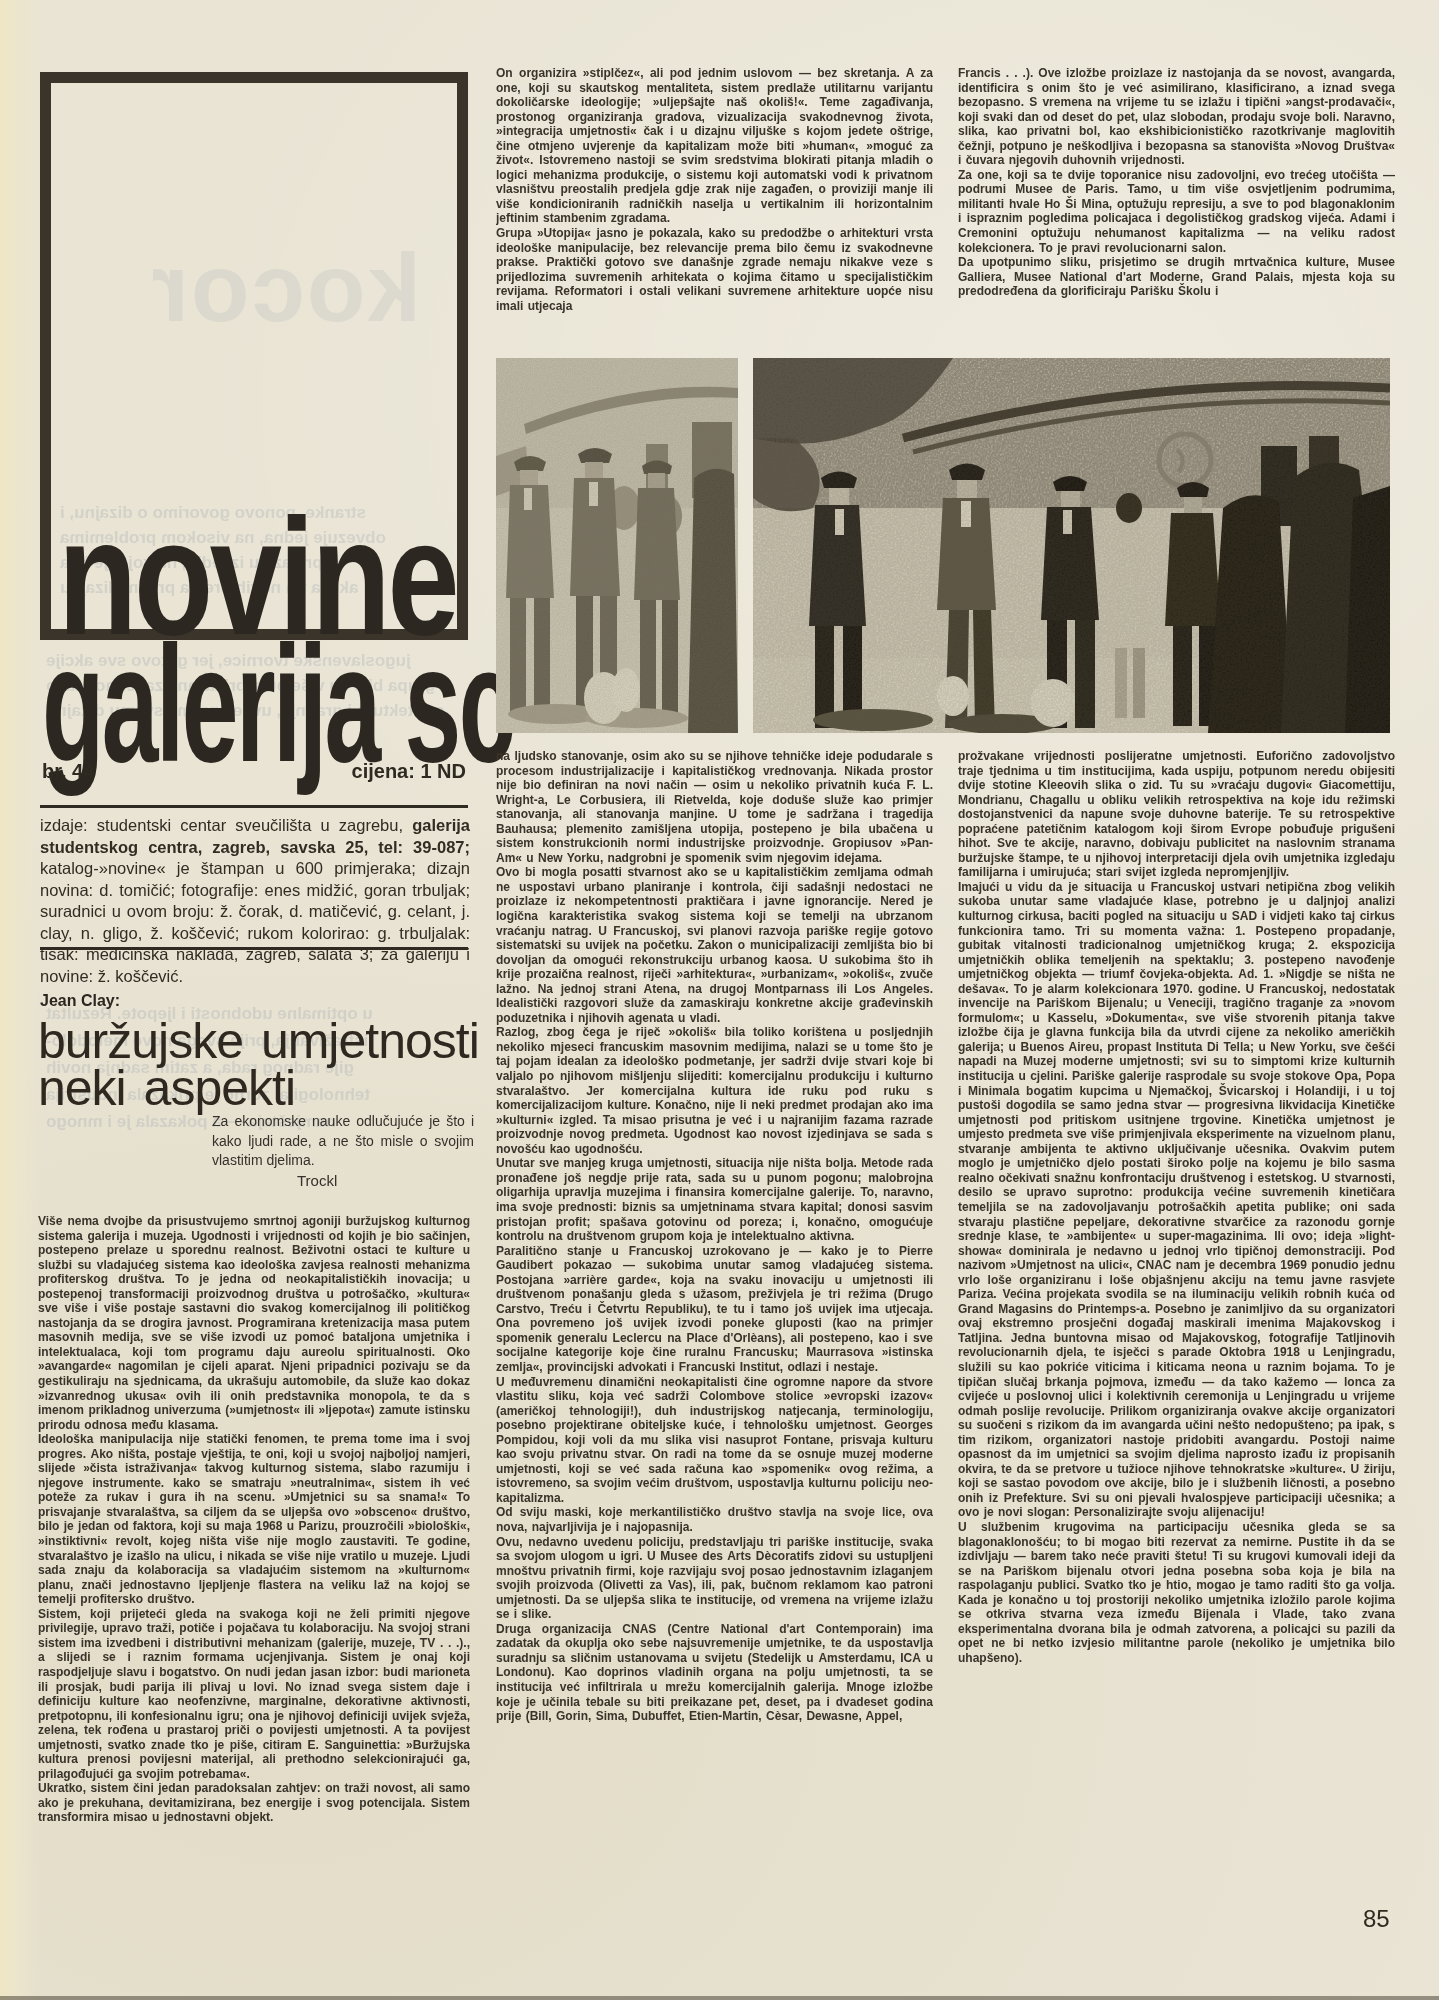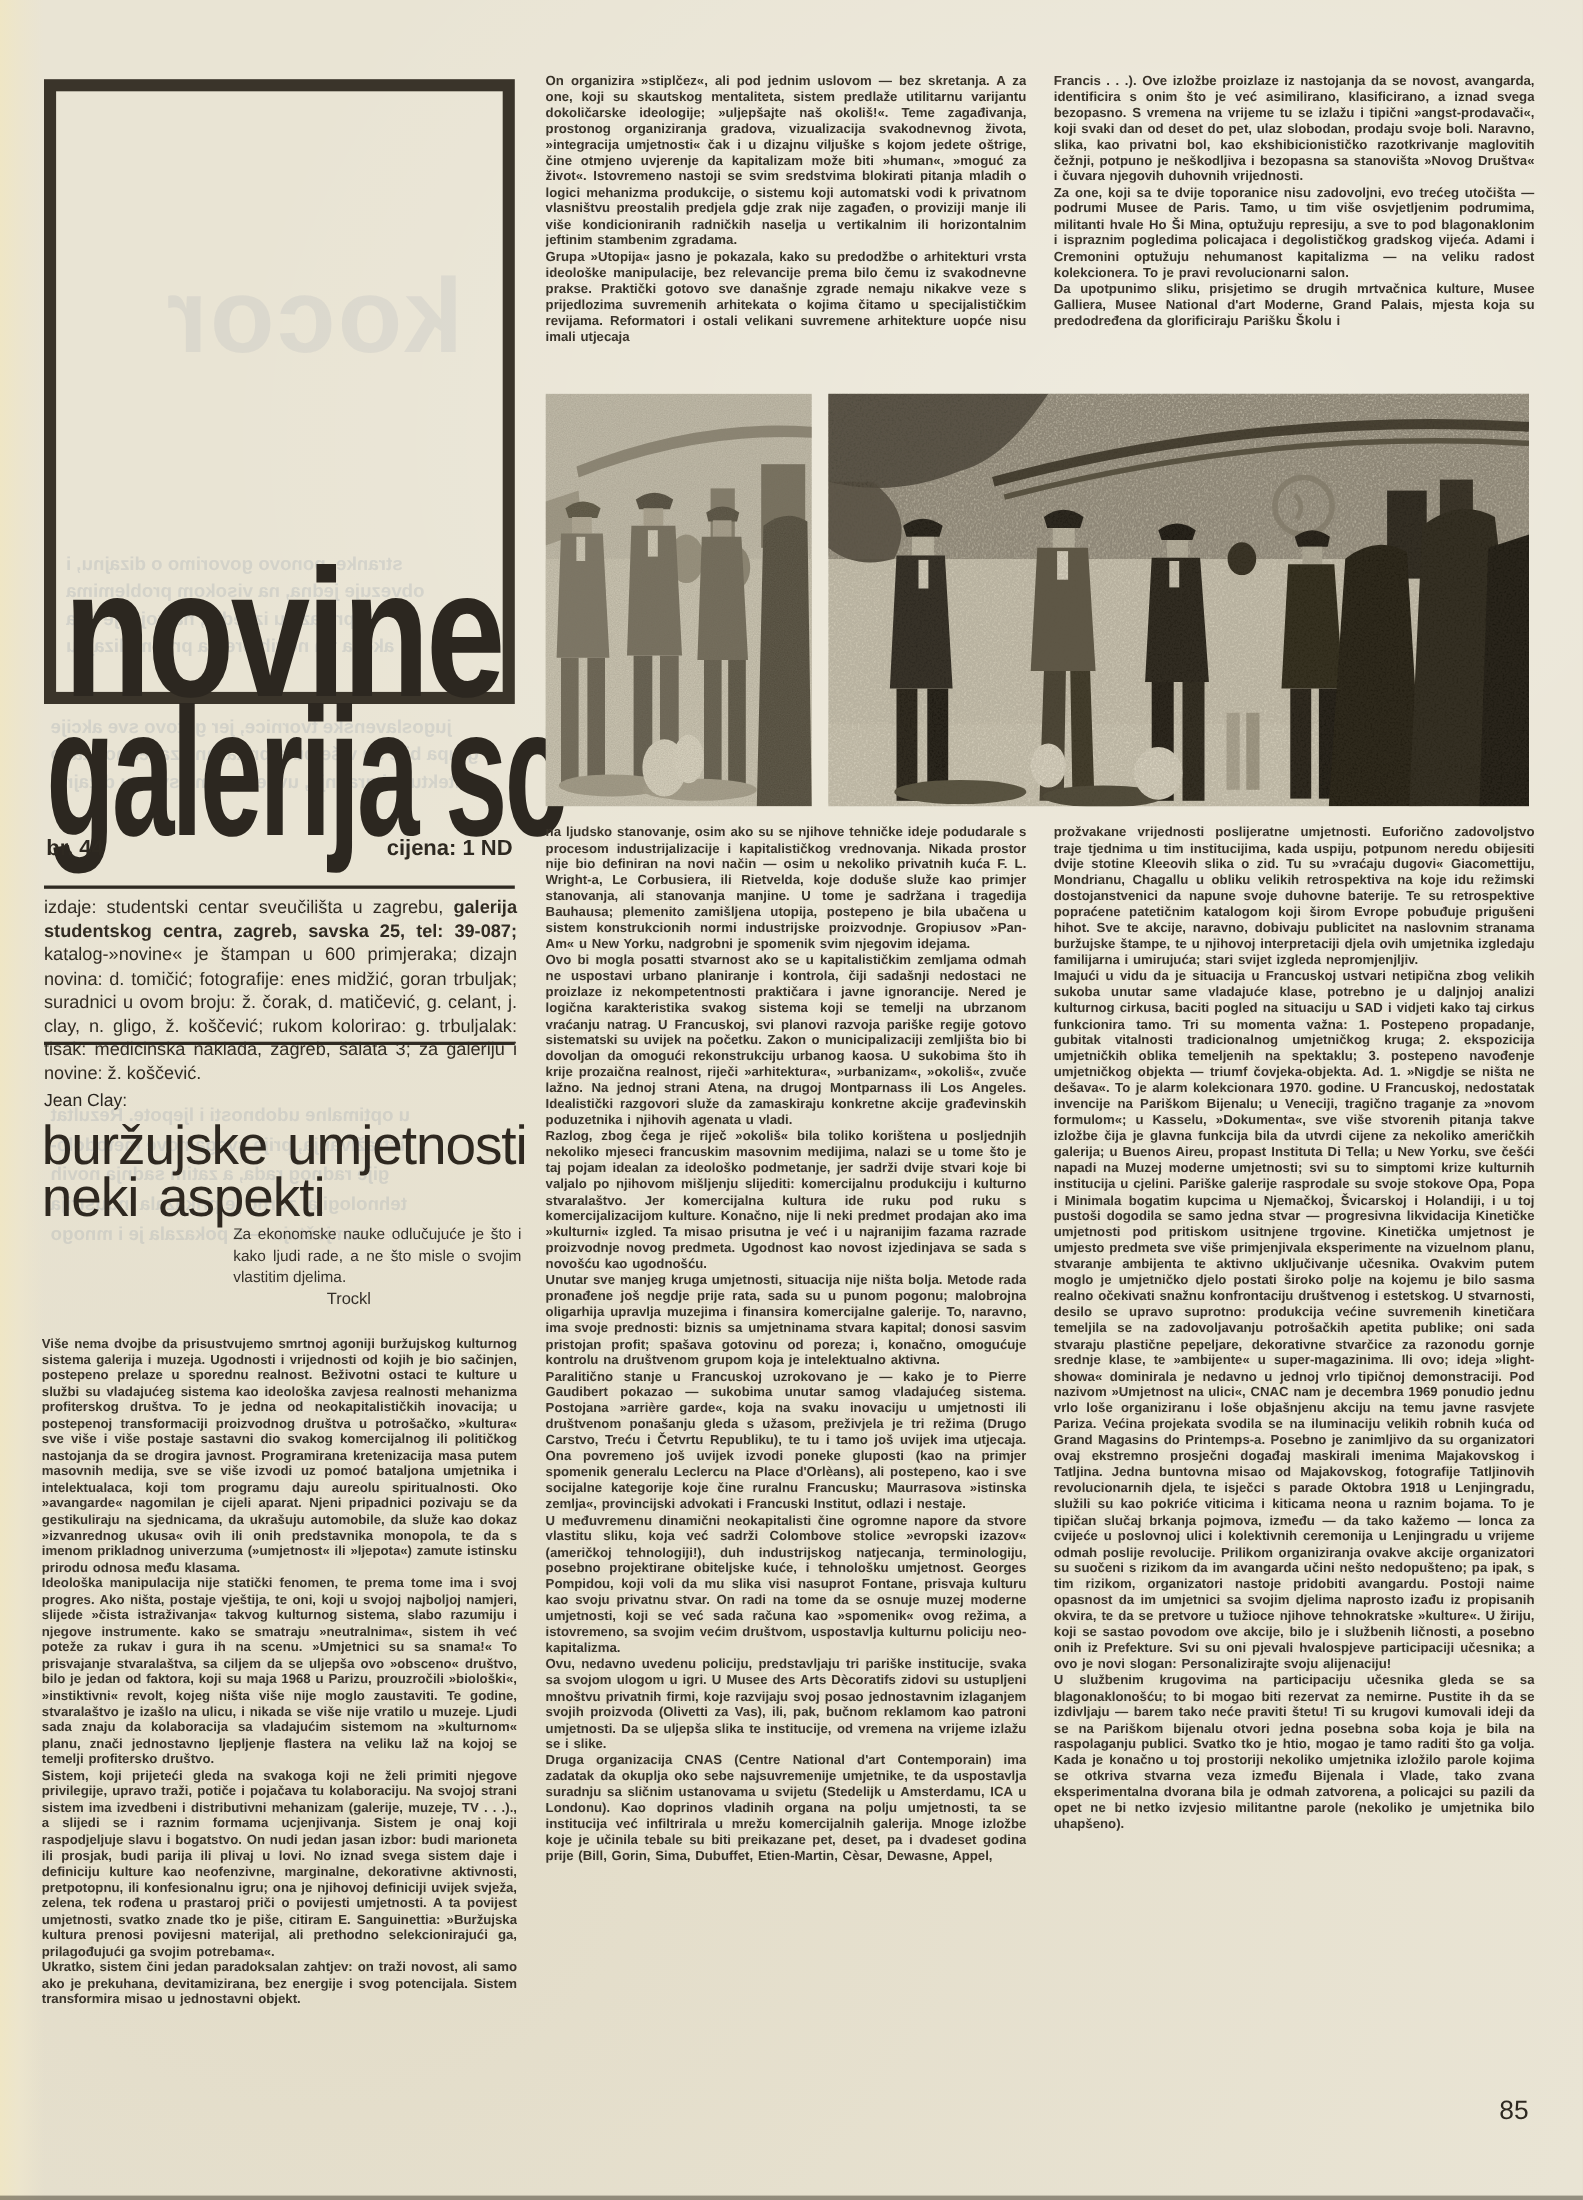--- a/index.html
+++ b/index.html
@@ -31,21 +31,21 @@
   .wm1{left:58px;top:493px;font-size:120px;letter-spacing:-3px;transform:scale(1.08,1.38);}
   .wm2{left:42px;top:620px;font-size:120px;letter-spacing:-3px;transform:scale(0.85,1.38);}
   .issue-row{position:absolute;left:42px;top:760px;width:424px;display:flex;
     justify-content:space-between;font-size:20px;font-weight:700;color:#2e2921;}
   .rule{position:absolute;left:40px;width:428px;height:3px;background:#2f2a22;}
   .rule1{top:805px;} .rule2{top:947px;}
   .imprint{position:absolute;left:40px;top:815px;width:430px;margin:0;
     font-size:16.5px;line-height:21.5px;text-align:justify;color:#322c23;}
   .imprint .b{font-weight:700;}
   
-  .byline{position:absolute;left:40px;top:992px;font-size:16px;font-weight:400;color:#2b2620;}
+  .byline{position:absolute;left:40px;top:992px;font-size:16px;font-weight:700;color:#2b2620;}
   .title{position:absolute;left:38px;top:1018px;margin:0;font-weight:400;color:#2e2820;
     font-size:50px;line-height:47px;letter-spacing:-1px;word-spacing:5px;}
   .title span{display:block;white-space:nowrap;}
   .epigraph{position:absolute;left:212px;top:1112px;width:262px;
     font-size:14px;line-height:19.5px;text-align:justify;color:#35302a;}
   .attribution{position:absolute;left:297px;top:1172px;font-size:15px;color:#35302a;}
   
   .col{position:absolute;font-size:12px;line-height:14.55px;font-weight:700;
     text-align:justify;color:#39332a;overflow:hidden;word-spacing:1px;}
   .col .bp{margin:0;}
@@ -123,20 +123,21 @@
       <p class="bp">Za one, koji sa te dvije toporanice nisu zadovoljni, evo trećeg utočišta — podrumi Musee de Paris. Tamo, u tim više osvjetljenim podrumima, militanti hvale Ho Ši Mina, optužuju represiju, a sve to pod blagonaklonim i ispraznim pogledima policajaca i degolističkog gradskog vijeća. Adami i Cremonini optužuju nehumanost kapitalizma — na veliku radost kolekcionera. To je pravi revolucionarni salon.</p>
       <p class="bp">Da upotpunimo sliku, prisjetimo se drugih mrtvačnica kulture, Musee Galliera, Musee National d'art Moderne, Grand Palais, mjesta koja su predodređena da glorificiraju Parišku Školu i</p>
     </div>
   <div class="col col-mid-bottom">
       <p class="bp">na ljudsko stanovanje, osim ako su se njihove tehničke ideje podudarale s procesom industrijalizacije i kapitalističkog vrednovanja. Nikada prostor nije bio definiran na novi način — osim u nekoliko privatnih kuća F. L. Wright-a, Le Corbusiera, ili Rietvelda, koje doduše služe kao primjer stanovanja, ali stanovanja manjine. U tome je sadržana i tragedija Bauhausa; plemenito zamišljena utopija, postepeno je bila ubačena u sistem konstrukcionih normi industrijske proizvodnje. Gropiusov »Pan-Am« u New Yorku, nadgrobni je spomenik svim njegovim idejama.</p>
       <p class="bp">Ovo bi mogla posatti stvarnost ako se u kapitalističkim zemljama odmah ne uspostavi urbano planiranje i kontrola, čiji sadašnji nedostaci ne proizlaze iz nekompetentnosti praktičara i javne ignorancije. Nered je logična karakteristika svakog sistema koji se temelji na ubrzanom vraćanju natrag. U Francuskoj, svi planovi razvoja pariške regije gotovo sistematski su uvijek na početku. Zakon o municipalizaciji zemljišta bio bi dovoljan da omogući rekonstrukciju urbanog kaosa. U sukobima što ih krije prozaična realnost, riječi »arhitektura«, »urbanizam«, »okoliš«, zvuče lažno. Na jednoj strani Atena, na drugoj Montparnass ili Los Angeles. Idealistički razgovori služe da zamaskiraju konkretne akcije građevinskih poduzetnika i njihovih agenata u vladi.</p>
       <p class="bp">Razlog, zbog čega je riječ »okoliš« bila toliko korištena u posljednjih nekoliko mjeseci francuskim masovnim medijima, nalazi se u tome što je taj pojam idealan za ideološko podmetanje, jer sadrži dvije stvari koje bi valjalo po njihovom mišljenju slijediti: komercijalnu produkciju i kulturno stvaralaštvo. Jer komercijalna kultura ide ruku pod ruku s komercijalizacijom kulture. Konačno, nije li neki predmet prodajan ako ima »kulturni« izgled. Ta misao prisutna je već i u najranijim fazama razrade proizvodnje novog predmeta. Ugodnost kao novost izjedinjava se sada s novošću kao ugodnošću.</p>
       <p class="bp">Unutar sve manjeg kruga umjetnosti, situacija nije ništa bolja. Metode rada pronađene još negdje prije rata, sada su u punom pogonu; malobrojna oligarhija upravlja muzejima i finansira komercijalne galerije. To, naravno, ima svoje prednosti: biznis sa umjetninama stvara kapital; donosi sasvim pristojan profit; spašava gotovinu od poreza; i, konačno, omogućuje kontrolu na društvenom grupom koja je intelektualno aktivna.</p>
       <p class="bp">Paralitično stanje u Francuskoj uzrokovano je — kako je to Pierre Gaudibert pokazao — sukobima unutar samog vladajućeg sistema. Postojana »arrière garde«, koja na svaku inovaciju u umjetnosti ili društvenom ponašanju gleda s užasom, preživjela je tri režima (Drugo Carstvo, Treću i Četvrtu Republiku), te tu i tamo još uvijek ima utjecaja. Ona povremeno još uvijek izvodi poneke gluposti (kao na primjer spomenik generalu Leclercu na Place d'Orlèans), ali postepeno, kao i sve socijalne kategorije koje čine ruralnu Francusku; Maurrasova »istinska zemlja«, provincijski advokati i Francuski Institut, odlazi i nestaje.</p>
       <p class="bp">U međuvremenu dinamični neokapitalisti čine ogromne napore da stvore vlastitu sliku, koja već sadrži Colombove stolice »evropski izazov« (američkoj tehnologiji!), duh industrijskog natjecanja, terminologiju, posebno projektirane obiteljske kuće, i tehnološku umjetnost. Georges Pompidou, koji voli da mu slika visi nasuprot Fontane, prisvaja kulturu kao svoju privatnu stvar. On radi na tome da se osnuje muzej moderne umjetnosti, koji se već sada računa kao »spomenik« ovog režima, a istovremeno, sa svojim većim društvom, uspostavlja kulturnu policiju neo-kapitalizma.</p>
+      <p class="bp">Od sviju maski, koje merkantilističko društvo stavlja na svoje lice, ova nova, najvarljivija je i najopasnija.</p>
       <p class="bp">Ovu, nedavno uvedenu policiju, predstavljaju tri pariške institucije, svaka sa svojom ulogom u igri. U Musee des Arts Dècoratifs zidovi su ustupljeni mnoštvu privatnih firmi, koje razvijaju svoj posao jednostavnim izlaganjem svojih proizvoda (Olivetti za Vas), ili, pak, bučnom reklamom kao patroni umjetnosti. Da se uljepša slika te institucije, od vremena na vrijeme izlažu se i slike.</p>
       <p class="bp">Druga organizacija CNAS (Centre National d'art Contemporain) ima zadatak da okuplja oko sebe najsuvremenije umjetnike, te da uspostavlja suradnju sa sličnim ustanovama u svijetu (Stedelijk u Amsterdamu, ICA u Londonu). Kao doprinos vladinih organa na polju umjetnosti, ta se institucija već infiltrirala u mrežu komercijalnih galerija. Mnoge izložbe koje je učinila tebale su biti preikazane pet, deset, pa i dvadeset godina prije (Bill, Gorin, Sima, Dubuffet, Etien-Martin, Cèsar, Dewasne, Appel,</p>
     </div>
   <div class="col col-right-bottom">
       <p class="bp">prožvakane vrijednosti poslijeratne umjetnosti. Euforično zadovoljstvo traje tjednima u tim institucijima, kada uspiju, potpunom neredu obijesiti dvije stotine Kleeovih slika o zid. Tu su »vraćaju dugovi« Giacomettiju, Mondrianu, Chagallu u obliku velikih retrospektiva na koje idu režimski dostojanstvenici da napune svoje duhovne baterije. Te su retrospektive popraćene patetičnim katalogom koji širom Evrope pobuđuje prigušeni hihot. Sve te akcije, naravno, dobivaju publicitet na naslovnim stranama buržujske štampe, te u njihovoj interpretaciji djela ovih umjetnika izgledaju familijarna i umirujuća; stari svijet izgleda nepromjenjljiv.</p>
       <p class="bp">Imajući u vidu da je situacija u Francuskoj ustvari netipična zbog velikih sukoba unutar same vladajuće klase, potrebno je u daljnjoj analizi kulturnog cirkusa, baciti pogled na situaciju u SAD i vidjeti kako taj cirkus funkcionira tamo. Tri su momenta važna: 1. Postepeno propadanje, gubitak vitalnosti tradicionalnog umjetničkog kruga; 2. ekspozicija umjetničkih oblika temeljenih na spektaklu; 3. postepeno navođenje umjetničkog objekta — triumf čovjeka-objekta. Ad. 1. »Nigdje se ništa ne dešava«. To je alarm kolekcionara 1970. godine. U Francuskoj, nedostatak invencije na Pariškom Bijenalu; u Veneciji, tragično traganje za »novom formulom«; u Kasselu, »Dokumenta«, sve više stvorenih pitanja takve izložbe čija je glavna funkcija bila da utvrdi cijene za nekoliko američkih galerija; u Buenos Aireu, propast Instituta Di Tella; u New Yorku, sve češći napadi na Muzej moderne umjetnosti; svi su to simptomi krize kulturnih institucija u cjelini. Pariške galerije rasprodale su svoje stokove Opa, Popa i Minimala bogatim kupcima u Njemačkoj, Švicarskoj i Holandiji, i u toj pustoši dogodila se samo jedna stvar — progresivna likvidacija Kinetičke umjetnosti pod pritiskom usitnjene trgovine. Kinetička umjetnost je umjesto predmeta sve više primjenjivala eksperimente na vizuelnom planu, stvaranje ambijenta te aktivno uključivanje učesnika. Ovakvim putem moglo je umjetničko djelo postati široko polje na kojemu je bilo sasma realno očekivati snažnu konfrontaciju društvenog i estetskog. U stvarnosti, desilo se upravo suprotno: produkcija većine suvremenih kinetičara temeljila se na zadovoljavanju potrošačkih apetita publike; oni sada stvaraju plastične pepeljare, dekorativne stvarčice za razonodu gornje srednje klase, te »ambijente« u super-magazinima. Ili ovo; ideja »light-showa« dominirala je nedavno u jednoj vrlo tipičnoj demonstraciji. Pod nazivom »Umjetnost na ulici«, CNAC nam je decembra 1969 ponudio jednu vrlo loše organiziranu i loše objašnjenu akciju na temu javne rasvjete Pariza. Većina projekata svodila se na iluminaciju velikih robnih kuća od Grand Magasins do Printemps-a. Posebno je zanimljivo da su organizatori ovaj ekstremno prosječni događaj maskirali imenima Majakovskog i Tatljina. Jedna buntovna misao od Majakovskog, fotografije Tatljinovih revolucionarnih djela, te isječci s parade Oktobra 1918 u Lenjingradu, služili su kao pokriće viticima i kiticama neona u raznim bojama. To je tipičan slučaj brkanja pojmova, između — da tako kažemo — lonca za cvijeće u poslovnoj ulici i kolektivnih ceremonija u Lenjingradu u vrijeme odmah poslije revolucije. Prilikom organiziranja ovakve akcije organizatori su suočeni s rizikom da im avangarda učini nešto nedopušteno; pa ipak, s tim rizikom, organizatori nastoje pridobiti avangardu. Postoji naime opasnost da im umjetnici sa svojim djelima naprosto izađu iz propisanih okvira, te da se pretvore u tužioce njihove tehnokratske »kulture«. U žiriju, koji se sastao povodom ove akcije, bilo je i službenih ličnosti, a posebno onih iz Prefekture. Svi su oni pjevali hvalospjeve participaciji učesnika; a ovo je novi slogan: Personalizirajte svoju alijenaciju!</p>
       <p class="bp">U službenim krugovima na participaciju učesnika gleda se sa blagonaklonošću; to bi mogao biti rezervat za nemirne. Pustite ih da se izdivljaju — barem tako neće praviti štetu! Ti su krugovi kumovali ideji da se na Pariškom bijenalu otvori jedna posebna soba koja je bila na raspolaganju publici. Svatko tko je htio, mogao je tamo raditi što ga volja. Kada je konačno u toj prostoriji nekoliko umjetnika izložilo parole kojima se otkriva stvarna veza između Bijenala i Vlade, tako zvana eksperimentalna dvorana bila je odmah zatvorena, a policajci su pazili da opet ne bi netko izvjesio militantne parole (nekoliko je umjetnika bilo uhapšeno).</p>
     </div>
 
   <figure class="photo photo-left">

